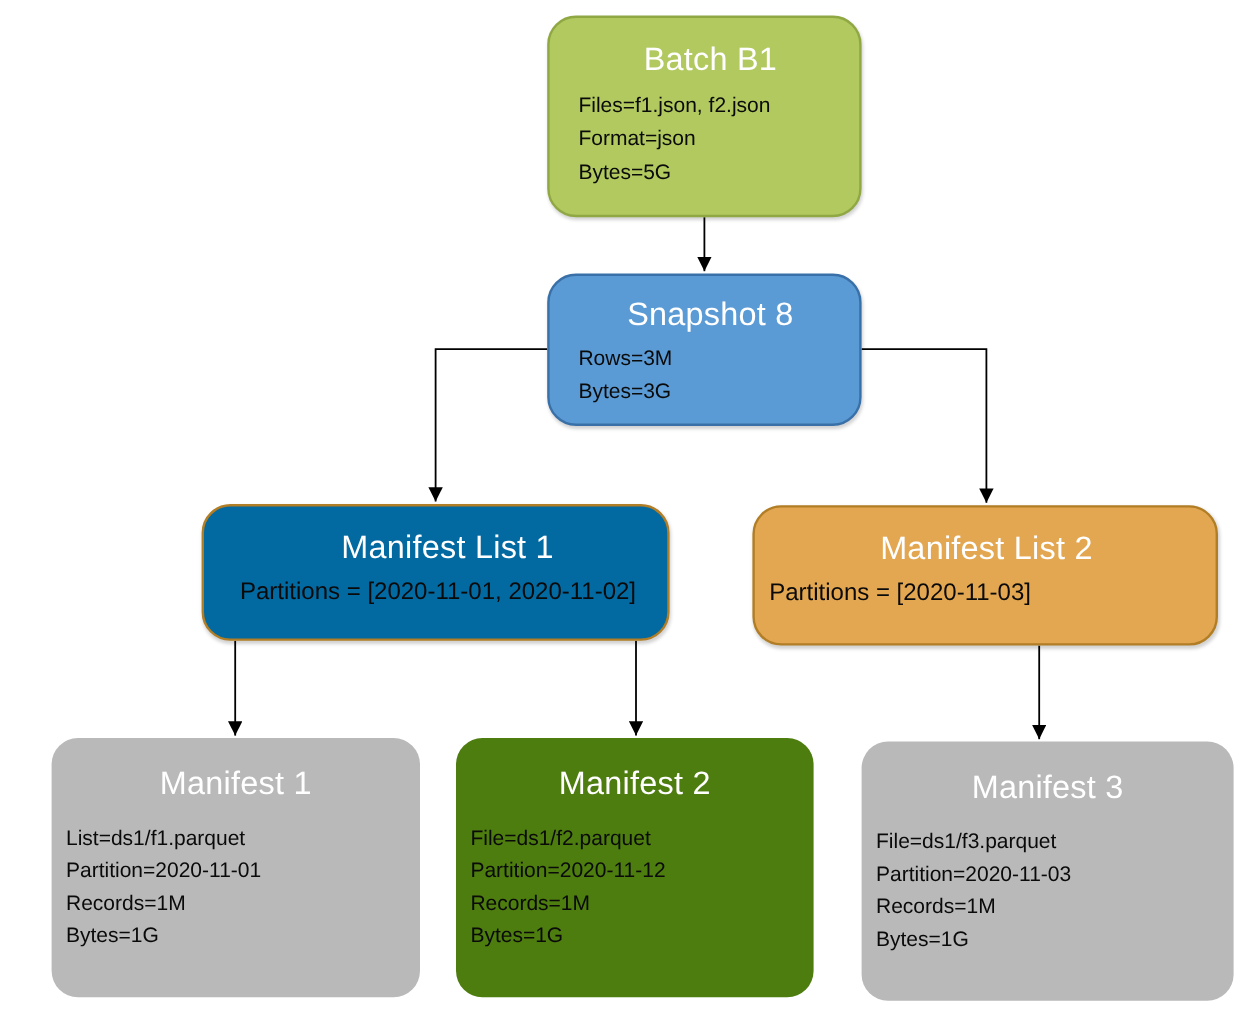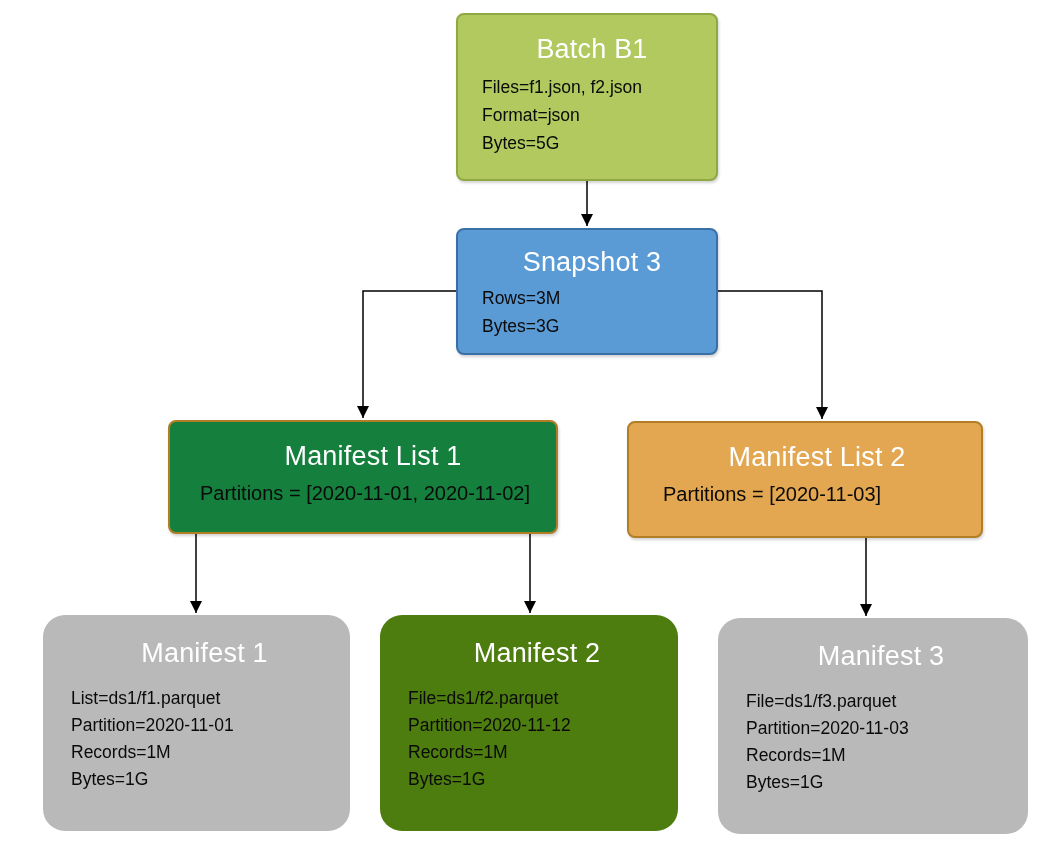--- a/index.html
+++ b/index.html
@@ -23,21 +23,21 @@
   }
   svg.edges line, svg.edges polyline {
     fill: none;
     stroke: #000000;
     stroke-width: 1.5;
   }
   .node {
     position: absolute;
     z-index: 2;
     box-sizing: border-box;
-    border-radius: 8px;
+    border-radius: 24px;
     box-shadow: 1px 2px 3px rgba(0,0,0,0.18);
   }
   .node.bordered {
     border: 2.5px solid #555;
   }
   .node-title {
     text-align: center;
     color: #ffffff;
     font-size: 27px;
     line-height: 32px;
@@ -56,30 +56,30 @@
   
   .n-batch   { left: 456px; top: 13px;  width: 262px; height: 168px; padding: 18px 14px 0 24px; }
   .n-batch .node-body { margin-top: 8px; }
 
   
   .n-snapshot{ left: 456px; top: 228px; width: 262px; height: 127px; padding: 16px 14px 0 24px; }
   .n-snapshot .node-body { margin-top: 6px; }
 
   
   .n-ml1     { left: 168px; top: 420px; width: 390px; height: 114px; padding: 18px 10px 0 30px; }
-  .n-ml2     { left: 627px; top: 421px; width: 356px; height: 117px; padding: 18px 10px 0 34px; }
+  .n-ml2     { left: 627px; top: 421px; width: 388px; height: 117px; padding: 18px 10px 0 12px; }
   .n-ml1 .node-body, .n-ml2 .node-body { margin-top: 8px; font-size: 20px; }
   .n-ml1 .body-line, .n-ml2 .body-line { line-height: 26px; }
 
   
   .n-m1      { left: 43px;  top: 615px; width: 307px; height: 216px; }
   .n-m2      { left: 380px; top: 615px; width: 298px; height: 216px; }
   .n-m3      { left: 718px; top: 618px; width: 310px; height: 216px; }
   .n-m1, .n-m2, .n-m3 {
-    padding: 22px 12px 0 28px;
+    padding: 22px 12px 0 12px;
     border-radius: 22px;
     box-shadow: none;
   }
   .n-m1 .node-body, .n-m2 .node-body, .n-m3 .node-body { margin-top: 16px; }
   .n-m1 .body-line, .n-m2 .body-line, .n-m3 .body-line { line-height: 27px; }
 </style>
 </head>
 <body>
 
 <div id="canvas">
@@ -101,28 +101,28 @@
   <div class="node bordered n-batch" style="background: rgb(177, 201, 94); border-color: rgb(144, 168, 68);">
     <div class="node-title">Batch B1</div>
     <div class="node-body">
       <div class="body-line">Files=f1.json, f2.json</div>
       <div class="body-line">Format=json</div>
       <div class="body-line">Bytes=5G</div>
     </div>
   </div>
 
   <div class="node bordered n-snapshot" style="background: rgb(91, 155, 213); border-color: rgb(58, 112, 168);">
-    <div class="node-title">Snapshot 3</div>
+    <div class="node-title">Snapshot 8</div>
     <div class="node-body">
       <div class="body-line">Rows=3M</div>
       <div class="body-line">Bytes=3G</div>
     </div>
   </div>
 
-  <div class="node bordered n-ml1" style="background: #15803d; border-color: rgb(177, 125, 37);">
+  <div class="node bordered n-ml1" style="background: #0369a1; border-color: rgb(177, 125, 37);">
     <div class="node-title">Manifest List 1</div>
     <div class="node-body">
       <div class="body-line">Partitions = [2020-11-01, 2020-11-02]</div>
     </div>
   </div>
 
   <div class="node bordered n-ml2" style="background: rgb(227, 167, 81); border-color: rgb(177, 125, 37);">
     <div class="node-title">Manifest List 2</div>
     <div class="node-body">
       <div class="body-line">Partitions = [2020-11-03]</div>

